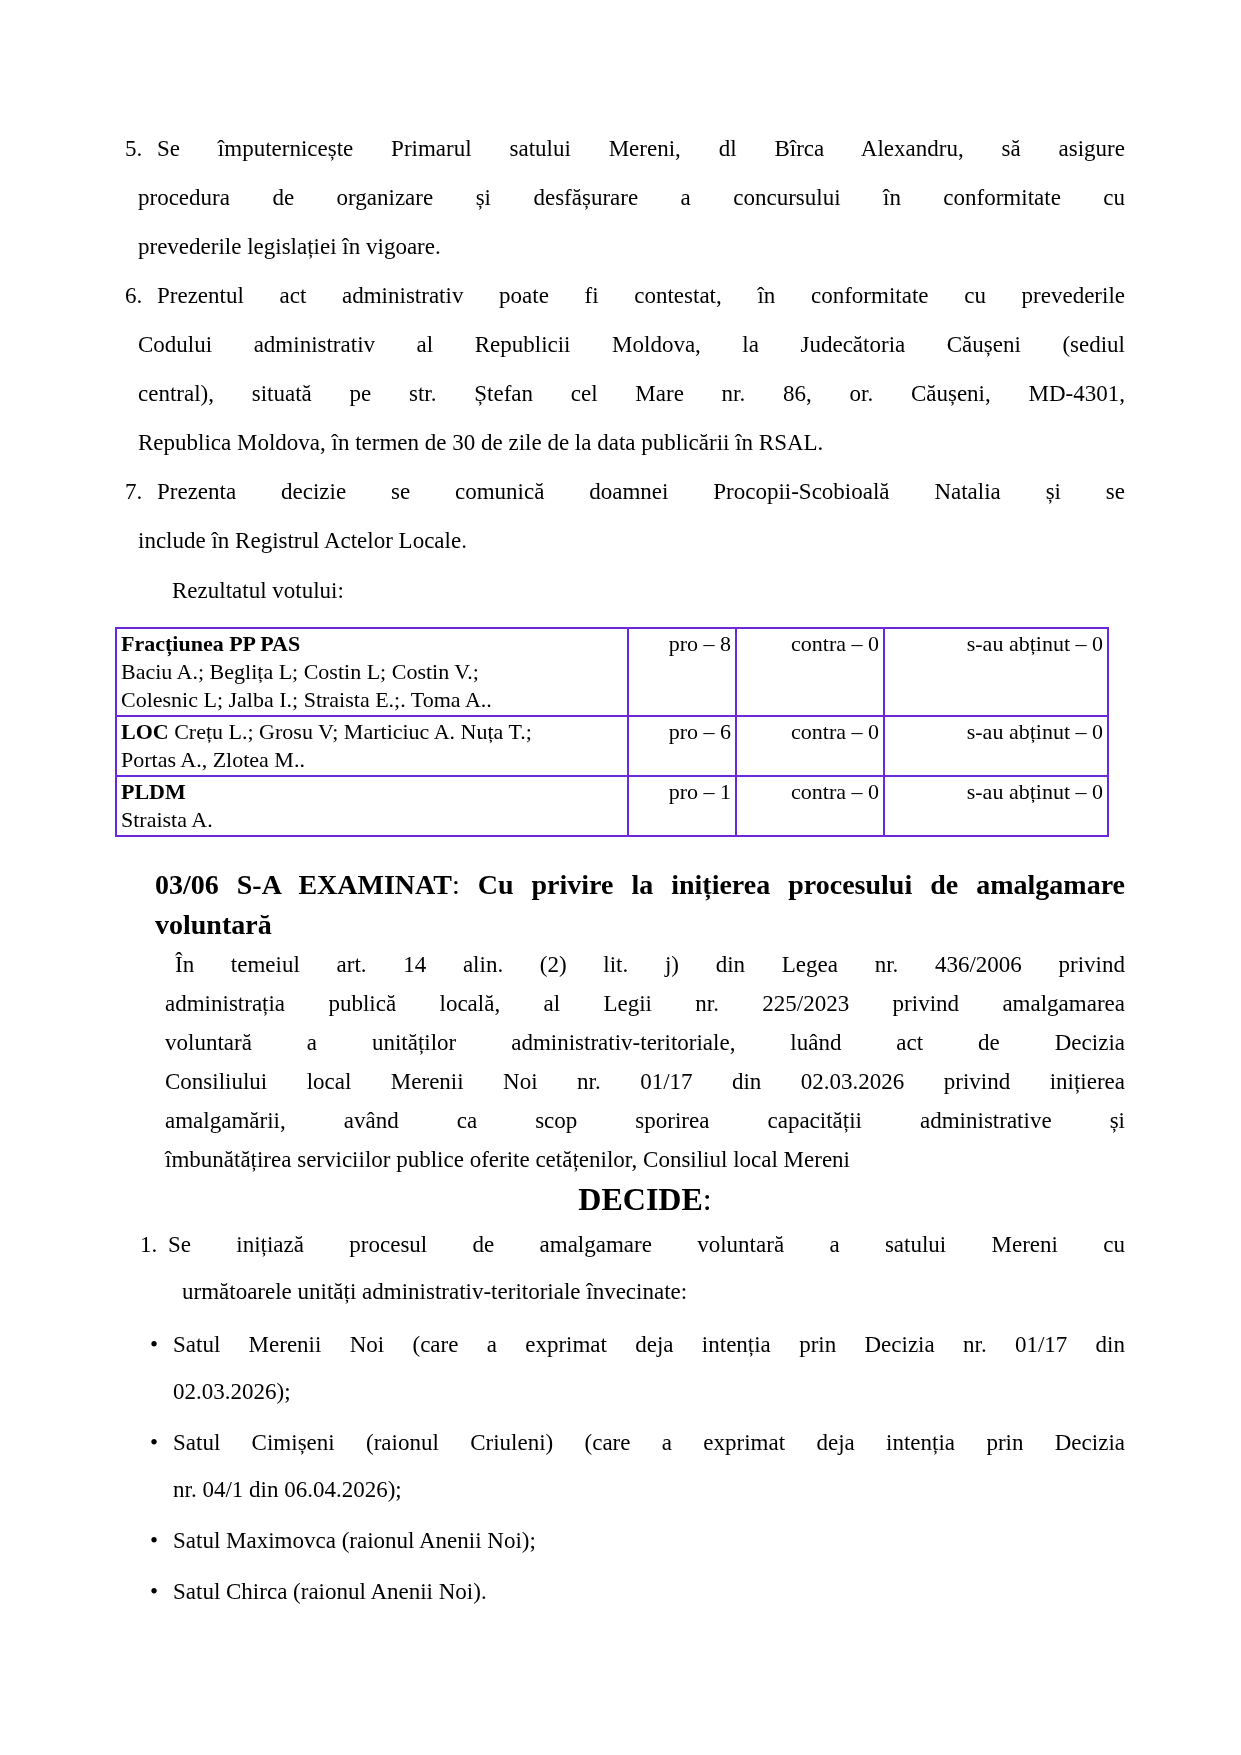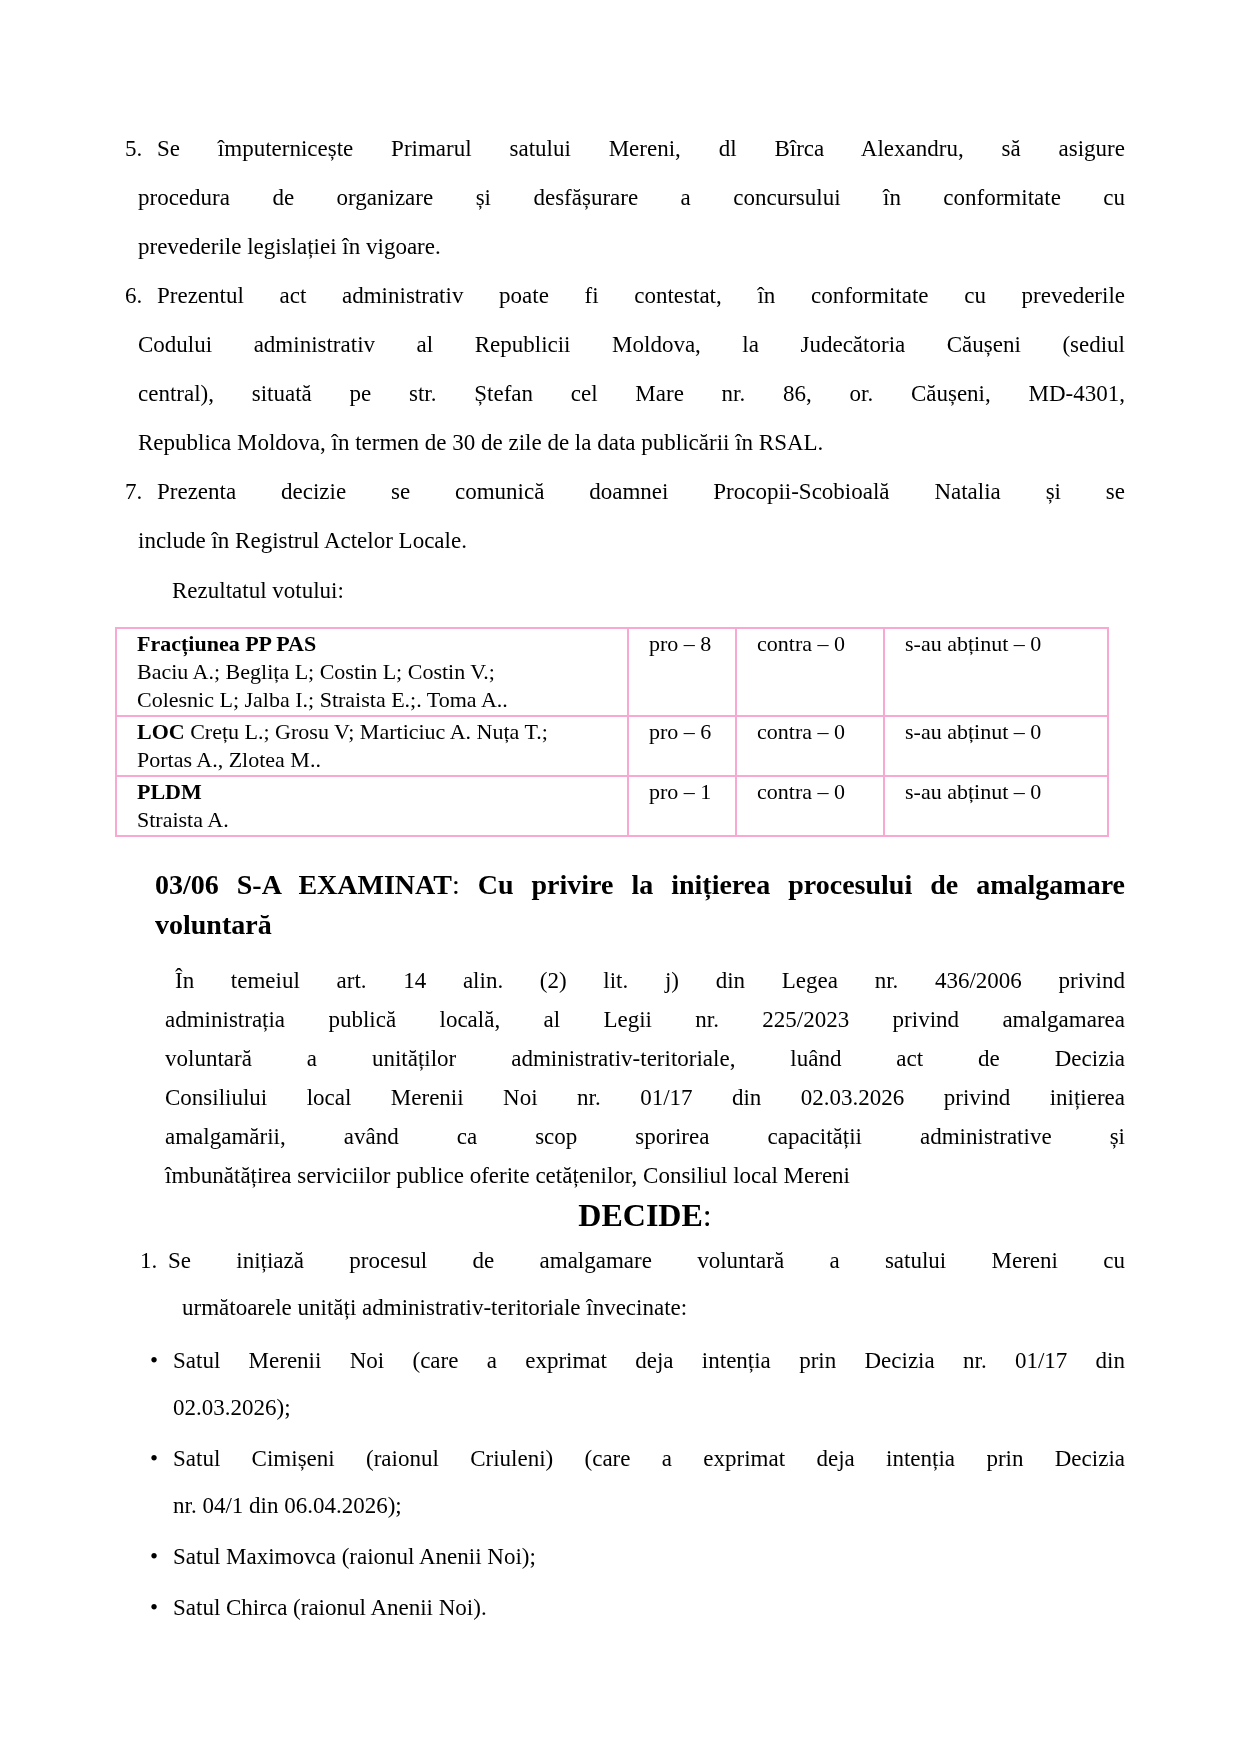--- a/index.html
+++ b/index.html
@@ -29,40 +29,40 @@
 
   
   table.vote-table{
     border-collapse:collapse;
     margin:14px 0 0 115px;
     width:992px;
     font-size:22px;
     table-layout:fixed;
   }
   table.vote-table td{
-    border:2px solid #f9a8d4;
+    border:2px solid #6d28d9;
     vertical-align:top;
-    padding:1px 20px;
+    padding:1px 4px;
     overflow:hidden;
   }
   td.party-cell{padding-left:9px;padding-right:6px;}
   .tline{line-height:28px;white-space:nowrap;overflow:hidden;text-align:left;}
-  td.count-cell{text-align:left;line-height:28px;}
+  td.count-cell{text-align:right;line-height:28px;}
   tr.r1 td{height:84px;}
   tr.r2 td{height:54px;border-radius:15px;}
   tr.r3 td{height:56px;}
 
   
   .section-heading{margin:28px 116px 0 155px;font-weight:bold;font-size:28px;}
   .section-heading .ln{line-height:40px;text-align:center;}
 
   
   .main-para{margin:0 116px 0 165px;}
   .main-para .ln{line-height:39px;}
-  .main-para .first{text-indent:10px;margin-top:16px;}
+  .main-para .first{text-indent:10px;}
 
   
   .decide-line{margin:0 116px 0 165px;text-align:center;line-height:40px;font-size:32px;}
 
   
   .decision-item{margin:2px 116px 0 182px;}
   .decision-item .ln{line-height:47px;position:relative;}
   .decision-item .first{text-indent:-14px;}
   .decision-num{position:absolute;left:-42px;top:0;text-indent:0;}
 

